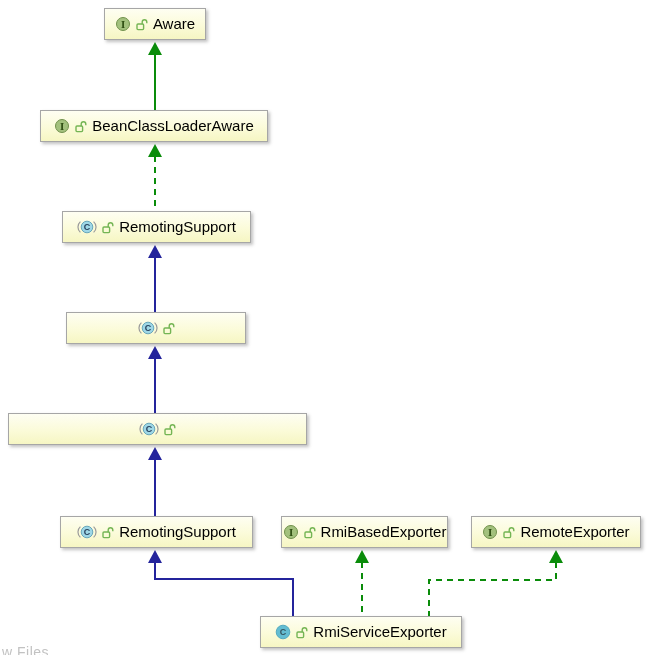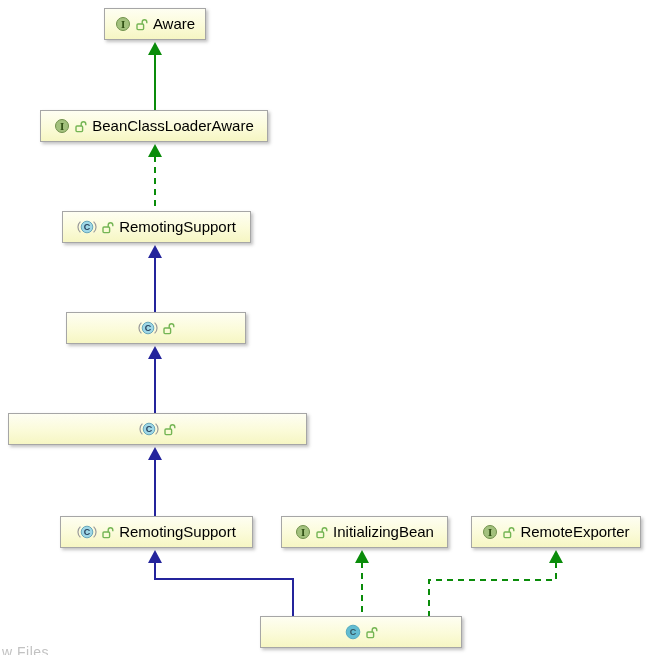--- a/index.html
+++ b/index.html
@@ -190,21 +190,21 @@
           <circle cx="8" cy="8" r="6.5" fill="#a3c17d" stroke="#71914c"></circle>
           <text x="8" y="11.5" text-anchor="middle" font-size="9" font-weight="bold" fill="#2e4d12" font-family="DejaVu Serif, serif">I</text>
         </svg>
     </span>
     <span class="icon">
       <svg width="12" height="13" viewBox="0 0 12 13">
           <path d="M6.2 6.2 V4 a2.3 2.3 0 0 1 4.6 0 V5.2" fill="none" stroke="#74b554" stroke-width="1.4"></path>
           <rect x="1" y="6" width="6.6" height="5.6" rx="1" fill="none" stroke="#74b554" stroke-width="1.4"></rect>
         </svg>
     </span>
-    <span class="lbl">InitializingBean</span>
+    <span class="lbl">RmiBasedExporter</span>
   </div>
 
   <div class="node" id="n-db">
     <span class="icon">
       <svg width="16" height="16" viewBox="0 0 16 16">
           <circle cx="8" cy="8" r="6.5" fill="#a3c17d" stroke="#71914c"></circle>
           <text x="8" y="11.5" text-anchor="middle" font-size="9" font-weight="bold" fill="#2e4d12" font-family="DejaVu Serif, serif">I</text>
         </svg>
     </span>
     <span class="icon">
@@ -222,17 +222,18 @@
           <circle cx="8" cy="8" r="6.8" fill="#63bdd2" stroke="#55aabf"></circle>
           <text x="8" y="11.3" text-anchor="middle" font-size="9" font-weight="bold" fill="#33545f" font-family="Liberation Sans, sans-serif">C</text>
         </svg>
     </span>
     <span class="icon">
       <svg width="12" height="13" viewBox="0 0 12 13">
           <path d="M6.2 6.2 V4 a2.3 2.3 0 0 1 4.6 0 V5.2" fill="none" stroke="#74b554" stroke-width="1.4"></path>
           <rect x="1" y="6" width="6.6" height="5.6" rx="1" fill="none" stroke="#74b554" stroke-width="1.4"></rect>
         </svg>
     </span>
+    <span class="lbl">RmiServiceExporter</span>
   </div>
 
   <div id="footer-text">w Files</div>
 
 </div>
 
 </body></html>

